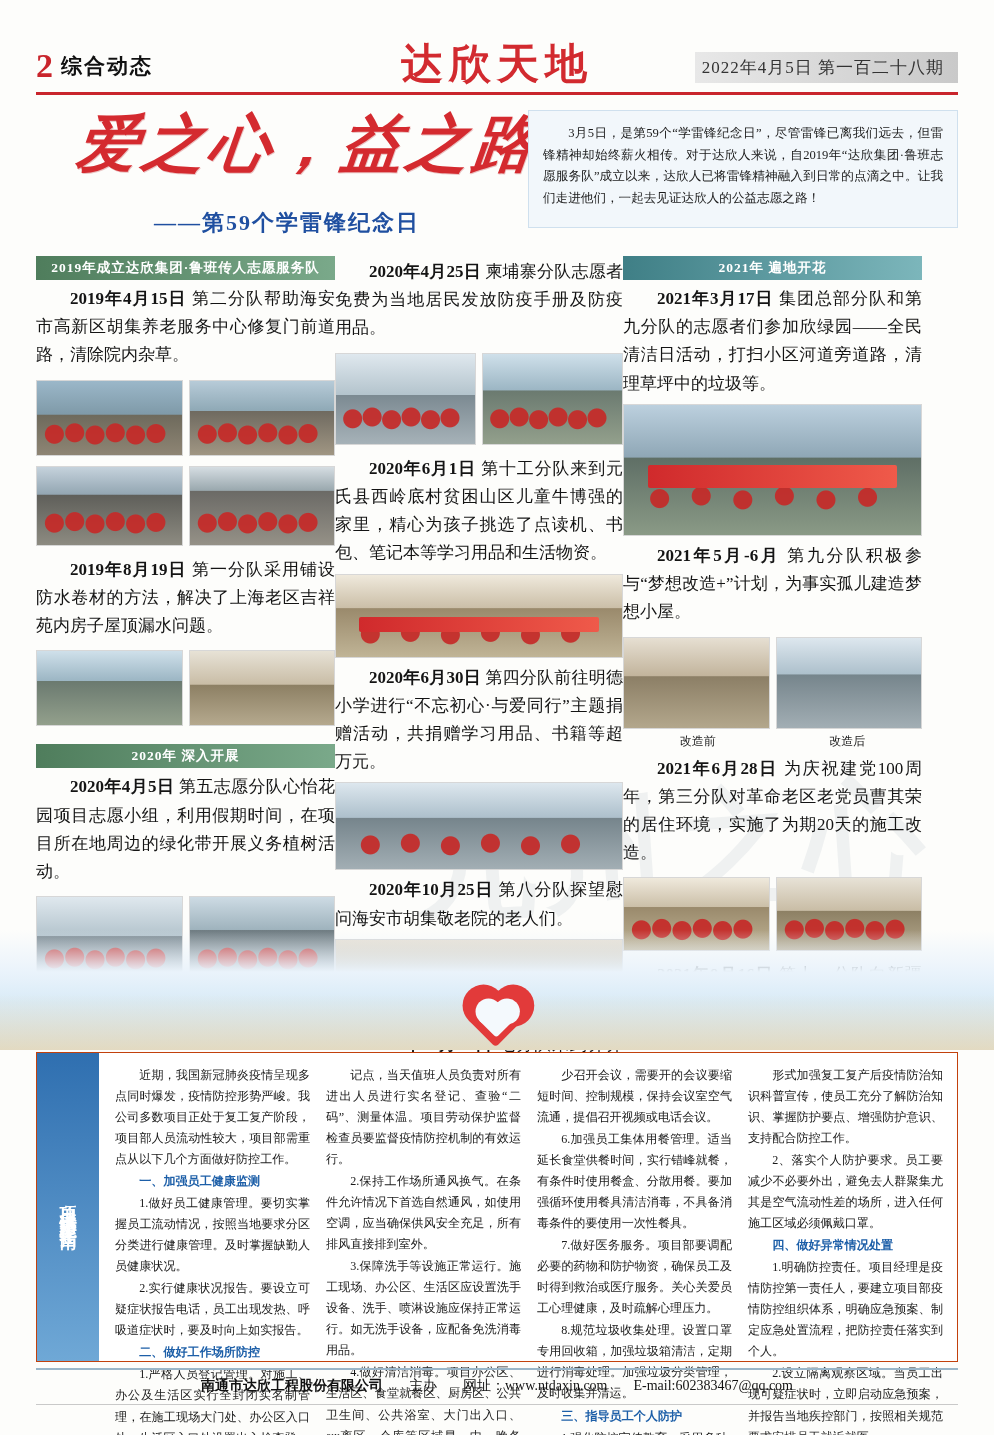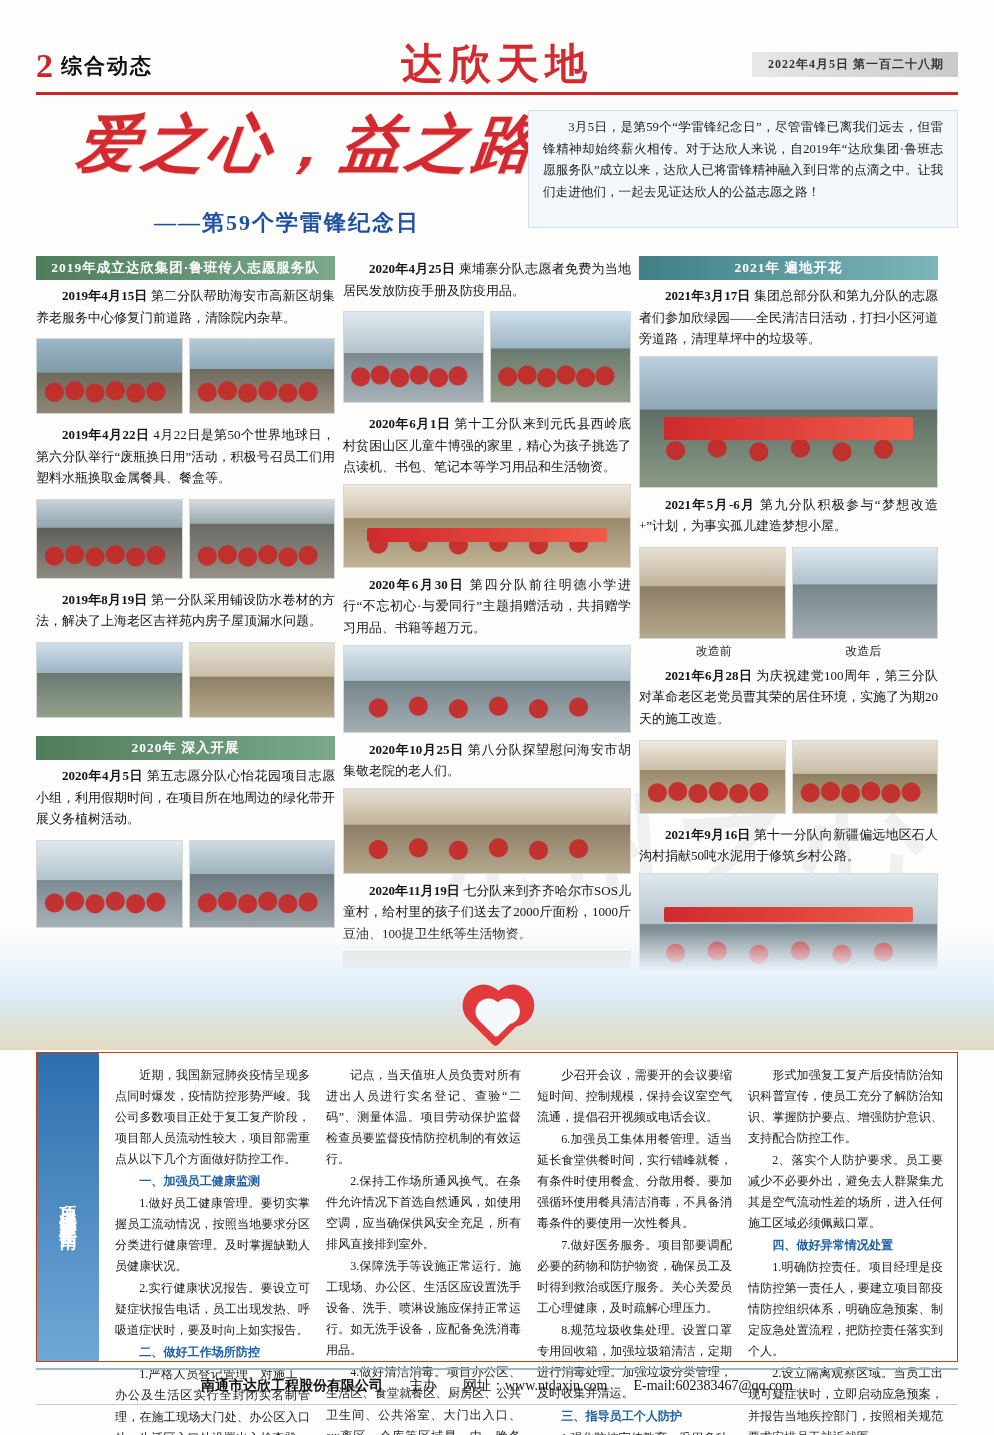--- a/index.html
+++ b/index.html
@@ -32,22 +32,22 @@
   .paper-title {
     position:absolute; left:50%; transform:translateX(-50%); top:-4px;
     font-size:42px; font-weight:bold; color:#d22a2f;
     letter-spacing:6px;
     font-family:"Liberation Serif", serif;
     white-space:nowrap;
   }
   .issue-bar {
     position:absolute; right:0; top:12px;
     background:linear-gradient(90deg,#e8e8e8,#c9c9c9);
-    color:#333; font-size:12px; padding:4px 14px 4px 16px;
-    letter-spacing:1px; white-space:nowrap;font-weight:bold;
+    color:#333; font-size:17px; padding:4px 14px 4px 7px;
+    letter-spacing:1px; white-space:nowrap;
   }
   .masthead-rule {
     position:absolute; left:36px; top:92px; width:922px; height:3px;
     background:#c9252c;
   }
   
   .hero {
     position:absolute; left:36px; top:100px; width:922px; height:150px;
   }
   .calligraphy {
@@ -61,41 +61,41 @@
     text-shadow:1px 1px 0 rgba(180,20,25,.25);
   }
   .hero-sub {
     position:absolute; left:118px; top:108px;
     font-size:22px; font-weight:bold; color:#1f4fa0;
     letter-spacing:2px; white-space:nowrap;
   }
   .hero-box {
     position:absolute; right:0; top:10px; width:430px; height:118px;
     background:#f2f7fb; border:1px solid #cfe0ee;
-    padding:6px 14px;
+    padding:12px 14px;
     font-size:12.6px; line-height:1.72; color:#1a1a1a;
     text-align:justify;
     text-indent:2em;
   }
   
   .cols {
     position:absolute; left:36px; top:256px; width:922px; height:690px;
-    display:flex; gap:8px;
+    display:flex; gap:0;
   }
   .col { width:299px; position:relative; }
   .col-mid { width:288px; }
   .bar-head {
     height:24px; line-height:24px; color:#fff; font-size:13.5px;
     font-weight:bold; text-align:center; letter-spacing:1px;
     background:linear-gradient(90deg,#4f7d5c,#7aa98a);
     margin-bottom:5px;
   }
   .bar-head.teal { background:linear-gradient(90deg,#3f7f86,#7cb6bb); }
   .para {
-    font-size:13px; line-height:1.66; text-align:justify;
+    font-size:17px; line-height:1.66; text-align:justify;
     text-indent:2em; margin:4px 0 6px 0; color:#141414;
   }
   .para b { font-weight:bold; }
   .photo {
     width:100%; border:1px solid #d7d7d7; margin:4px 0 6px 0;
     position:relative; overflow:hidden;
   }
   .photo .ph-inner { position:absolute; inset:0; }
   .cap-row { display:flex; gap:6px; }
   .cap-row .photo { flex:1; }
@@ -227,24 +227,20 @@
       </div>
       <div class="cap-row">
         <div class="photo f1" style="height:76px">
             <div class="ph-inner red-dots"></div>
           </div>
         <div class="photo f2" style="height:76px">
             <div class="ph-inner red-dots"></div>
           </div>
       </div>
 
-      <div class="para">
-        <b>2019年4月22日</b>
-        <span>4月22日是第50个世界地球日，第六分队举行“废瓶换日用”活动，积极号召员工们用塑料水瓶换取金属餐具、餐盒等。</span>
-      </div>
       <div class="cap-row">
         <div class="photo f3" style="height:80px">
             <div class="ph-inner red-dots"></div>
           </div>
         <div class="photo f4" style="height:80px">
             <div class="ph-inner red-dots"></div>
           </div>
       </div>
 
       <div class="para">

